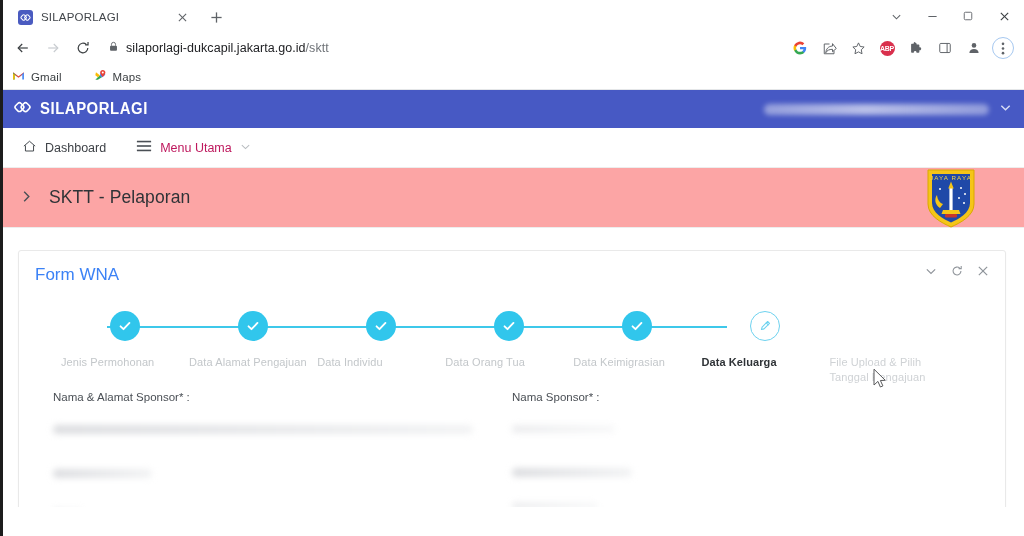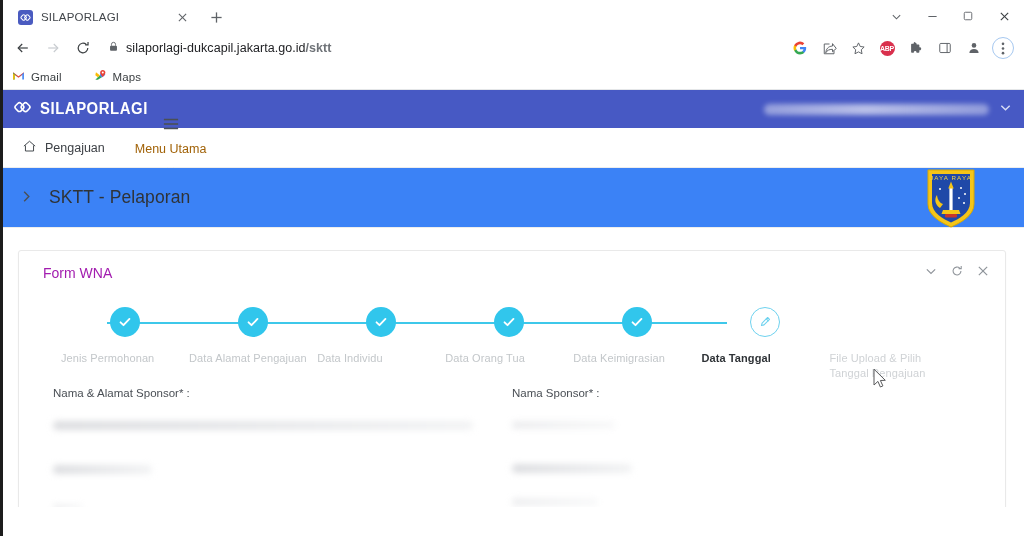--- a/index.html
+++ b/index.html
@@ -38,21 +38,21 @@
   .wincontrols { display:flex; align-items:center; height:32px; padding-right:2px; }
   .wc { width:36px; height:30px; display:flex; align-items:center; justify-content:center;
     color:#5f6368; }
 
   .toolbar { height:32px; display:flex; align-items:center; gap:0; padding:0 8px; background:#fff; }
   .navbtn { width:30px; height:30px; display:flex; align-items:center; justify-content:center; color:#5f6368; }
   .navbtn.disabled { color:#c8ccd0; }
   .omnibox { flex:1; display:flex; align-items:center; gap:7px; height:26px; padding:0 6px 0 10px;
     font-size:12.5px; color:#202124; }
   .omnibox .url { white-space:nowrap; letter-spacing:.05px; }
-  .omnibox .url .dim { color:#6f7378;font-weight:bold; }
+  .omnibox .url .dim { color:#6f7378; }
   .toolbar-icons { display:flex; align-items:center; gap:3px; }
   .ticon { width:26px; height:26px; display:flex; align-items:center; justify-content:center; color:#5f6368; }
   .abp { width:15px; height:15px; border-radius:50%; background:#d9304d; color:#fff;
     font-size:7px; font-weight:bold; display:flex; align-items:center; justify-content:center;
     letter-spacing:-.2px; }
   .menu-dots { width:22px; height:22px; border-radius:50%; border:1.5px solid #a6c8f0;
     display:flex; align-items:center; justify-content:center; }
 
   .bookmarks { height:25px; display:flex; align-items:center; gap:32px; padding:0 12px;
     font-size:11.5px; color:#3c4043; }
@@ -72,36 +72,36 @@
     align-items:center; gap:10px; }
   .redacted-user { width:225px; height:11px; border-radius:6px;
     background:linear-gradient(90deg, rgba(255,255,255,.42), rgba(255,255,255,.62) 45%, rgba(255,255,255,.40));
     filter: blur(2.6px); }
   .chev-white { color:#e6e9f8; font-size:12px; }
 
   .subbar { height:40px; display:flex; align-items:center; padding:0 22px; background:#fff;
     border-bottom:1px solid #ededed; position:relative; }
   .subitem { display:flex; align-items:center; gap:8px; color:#3d4146; font-size:12.5px; }
   .subitem + .subitem { margin-left:30px; }
-  .subitem.muted { color:#a16207;flex-direction:column; }
+  .subitem.muted { color:#be185d; }
   .datetime { position:absolute; right:14px; display:flex; align-items:center; gap:6px;
     color:#5f6368; font-size:11.5px; }
 
   .pagehead { height:60px; display:flex; align-items:center; padding:0 20px;
-    border-bottom:1px solid #ededed; position:relative; background:#3b82f6; }
+    border-bottom:1px solid #ededed; position:relative; background:#fca5a5; }
   .pagehead .chev { color:#4a4f55; font-size:15px; margin-right:16px; }
   .pagetitle { font-size:17.5px; color:#2f3337; letter-spacing:.1px; }
   .emblem { position:absolute; right:40px; top:-4px; }
 
   .content { padding:22px 18px 0 18px; }
   .card { background:#fff; border:1px solid #e9e9e9; border-radius:3px;
     box-shadow:0 1px 2px rgba(0,0,0,.045); height:290px; position:relative; }
   .card-head { display:flex; align-items:flex-start; justify-content:space-between;
     padding:14px 16px 0 16px; }
-  .card-title { font-size:14px; color:#a21caf;margin-left:8px; }
+  .card-title { font-size:17px; color:#3b82f6; }
   .card-tools { display:flex; align-items:center; gap:14px; color:#90959b; }
   .ctool { display:flex; align-items:center; justify-content:center; }
 
   
   .stepper { position:relative; margin:22px 42px 0 42px; height:70px; }
   .track { position:absolute; left:46px; right:236px; top:19px; height:2px; background:#3ec8ea; }
   .steps { position:relative; display:flex; }
   .step { position:relative; text-align:left; }
   .step-circle { width:30px; height:30px; border-radius:50%; margin:4px auto 0 auto;
     display:flex; align-items:center; justify-content:center; background:#31c6ec; position:relative; z-index:2; }
@@ -309,21 +309,21 @@
     </div>
 
     <div class="subbar">
       <div class="subitem">
         <span>
           <svg width="15" height="15" viewBox="0 0 20 20" stroke="#41464b" stroke-width="1.3" fill="none">
             <polyline points="2.5,9.5 10,3 17.5,9.5"></polyline>
             <path d="M4.6 8.6v7.4h10.8V8.6"></path>
           </svg>
         </span>
-        <span>Pengajuan</span>
+        <span>Dashboard</span>
       </div>
       <div class="subitem muted">
         <span>
           <svg width="16" height="14" viewBox="0 0 18 14" stroke="#4a4f55" stroke-width="1.8">
             <line x1="1" y1="2" x2="17" y2="2"></line>
               <line x1="1" y1="7" x2="17" y2="7"></line>
               <line x1="1" y1="12" x2="17" y2="12"></line>
           </svg>
         </span>
         <span>Menu Utama</span>
@@ -436,21 +436,21 @@
               <div class="step-label">Data Keimigrasian</div>
             </div>
 
             <div class="step current" style="width:14.2%">
               <div class="step-circle active">
                 <svg width="14" height="14" viewBox="0 0 18 18" stroke="#6ed2ef" stroke-width="1.35" fill="none" stroke-linecap="round" stroke-linejoin="round">
                   <path d="M12.4 3.2 5.3 10.3 4.4 13.6l3.3-.9 7.1-7.1z"></path>
                   <line x1="10.6" y1="5" x2="13.1" y2="7.5"></line>
                 </svg>
               </div>
-              <div class="step-label">Data Tanggal</div>
+              <div class="step-label">Data Keluarga</div>
             </div>
 
             <div class="step future" style="width:14.2%">
               <div class="step-circle none"></div>
               <div class="step-label">File Upload &amp; Pilih Tanggal Pengajuan</div>
             </div>
 
           </div>
         </div>
 

